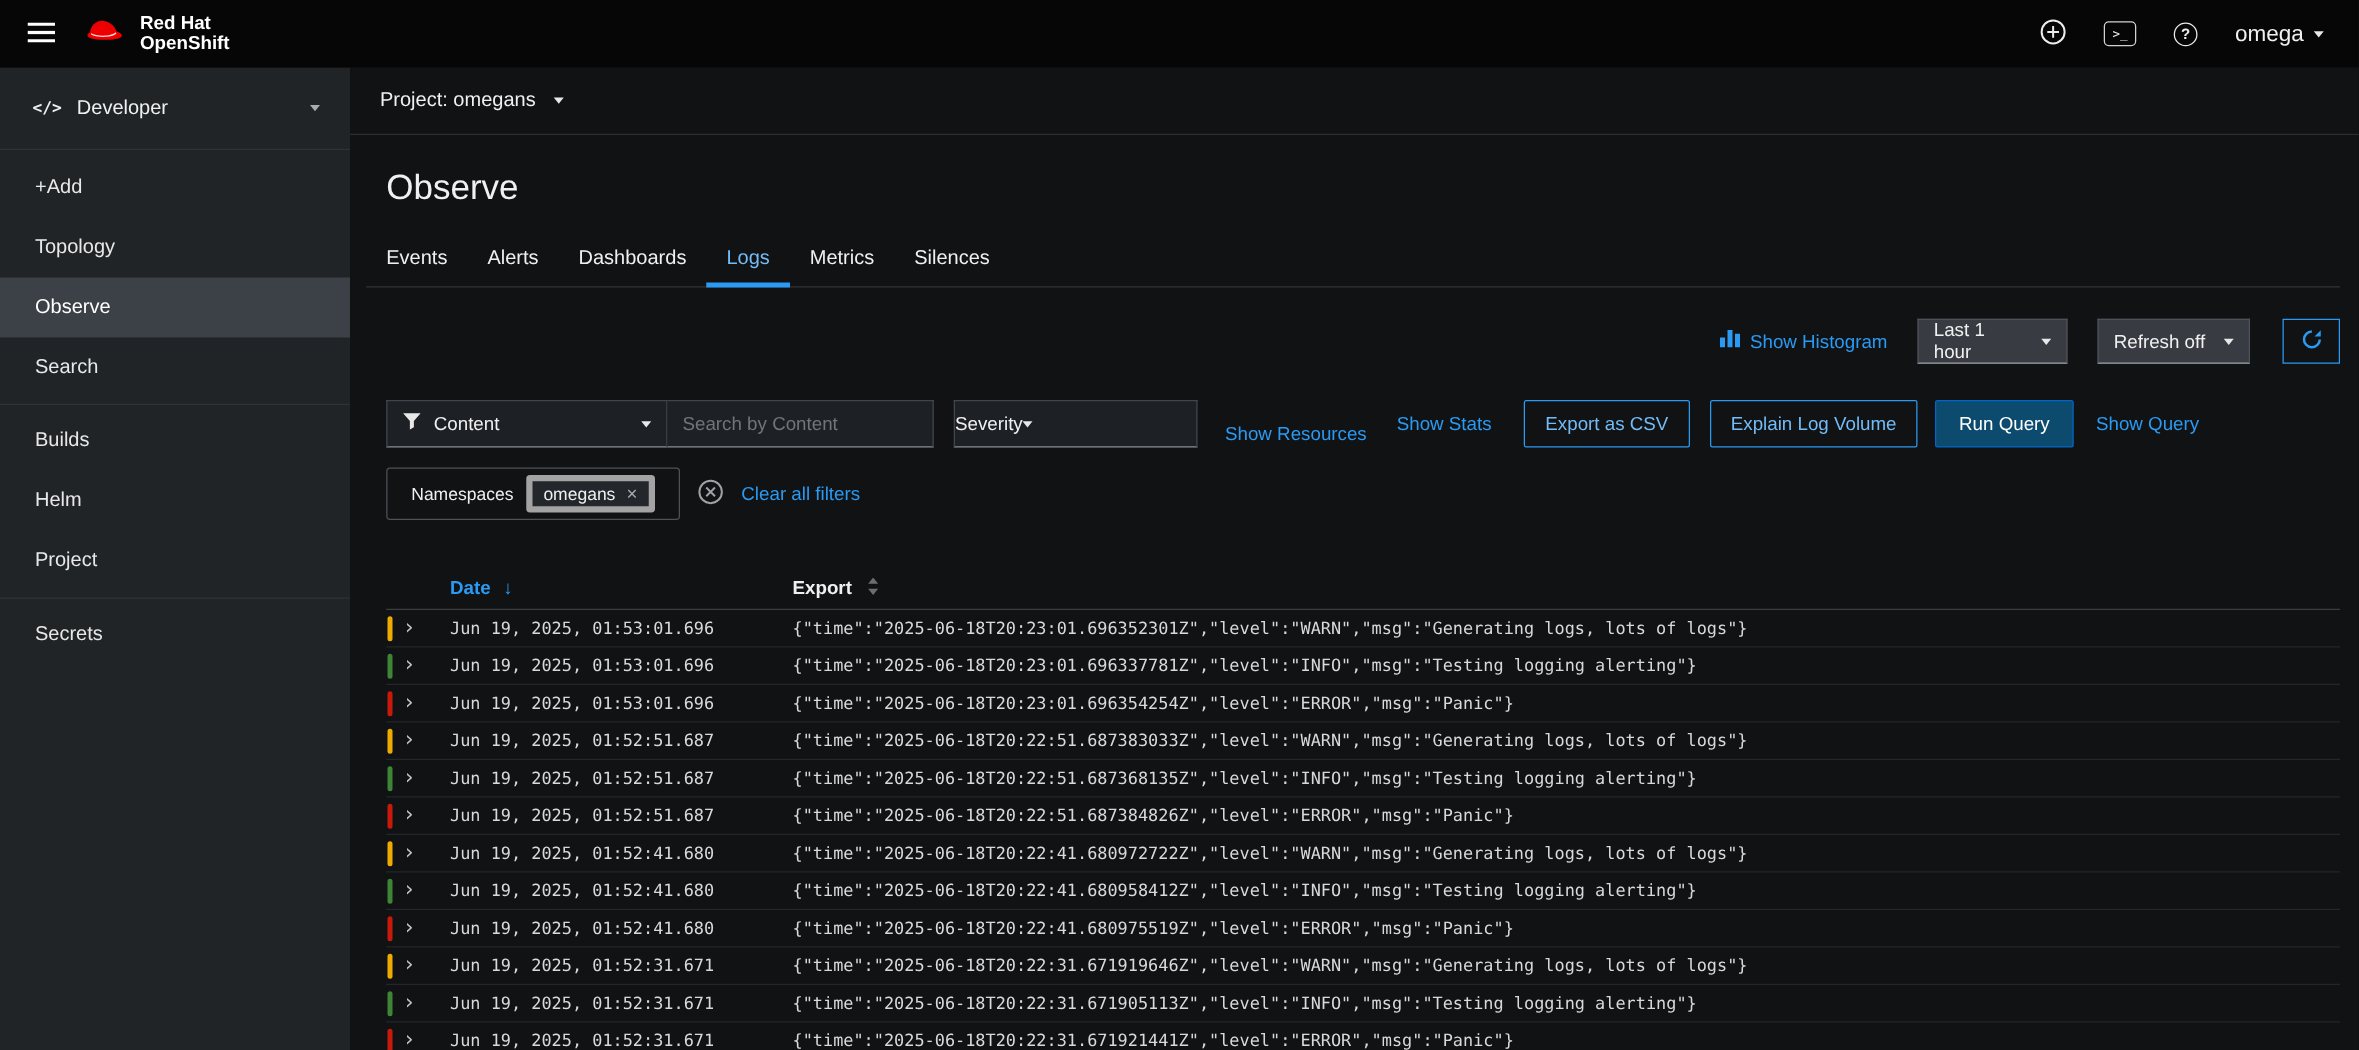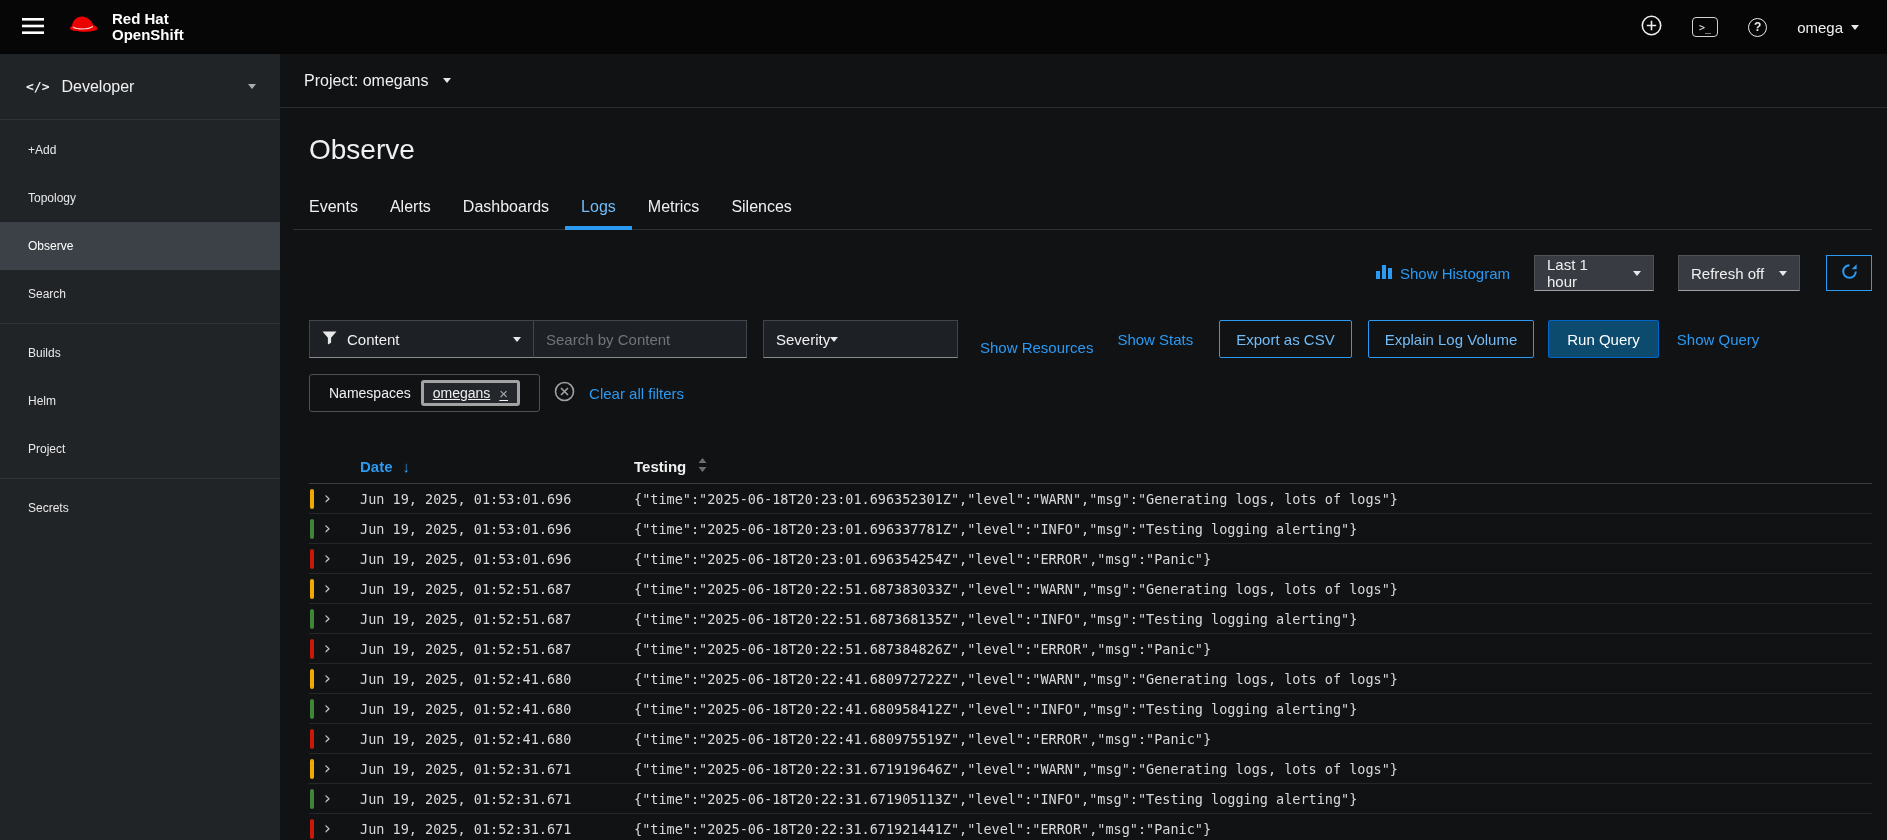--- a/index.html
+++ b/index.html
@@ -8,32 +8,32 @@
 
   
   .masthead { position: absolute; top: 0; left: 0; right: 0; height: 54px; background: #060606; display: flex; align-items: center; z-index: 5; }
   .hamburger-btn { background: none; border: none; padding: 0 20px 0 22px; cursor: pointer; height: 100%; display: flex; align-items: center; }
   .brand { display: flex; align-items: center; gap: 10px; }
   .brand-text { line-height: 16px; font-weight: bold; font-size: 15px; color: #fff; }
   .mast-right { margin-left: auto; display: flex; align-items: center; gap: 30px; padding-right: 28px; }
   .mast-icon-btn { background: none; border: none; cursor: pointer; color: #ededed; display: flex; align-items: center; justify-content: center; }
   .term-box { border: 1px solid #d2d2d2; border-radius: 4px; width: 26px; height: 20px; font-family: "DejaVu Sans Mono", monospace; font-size: 10px; color: #ededed; display: flex; align-items: center; justify-content: center; }
   .help-circle { border: 1.5px solid #ededed; border-radius: 50%; width: 19px; height: 19px; font-size: 12px; font-weight: bold; color: #ededed; display: flex; align-items: center; justify-content: center; }
-  .user-menu { background: none; border: none; color: #f0f0f0; font-size: 15px; display: flex; align-items: center; gap: 8px; cursor: pointer; }
+  .user-menu { background: none; border: none; color: #f0f0f0; font-size: 18px; display: flex; align-items: center; gap: 8px; cursor: pointer; }
 
   .tri-down { width: 0; height: 0; border-left: 4.5px solid transparent; border-right: 4.5px solid transparent; border-top: 5.5px solid #e8e8e8; display: inline-block; }
   .tri-down.dim { border-top-color: #aaabac; }
 
   
   .sidebar { position: absolute; top: 54px; left: 0; bottom: 0; width: 280px; background: #212427; }
   .perspective { height: 66px; display: flex; align-items: center; gap: 12px; padding: 0 24px 0 26px; border-bottom: 1px solid #2f3237; cursor: pointer; }
   .code-glyph { font-family: "DejaVu Sans Mono", monospace; font-size: 13px; font-weight: bold; color: #f0f0f0; }
   .perspective-label { font-size: 16px; color: #f0f0f0; flex: 1; }
   .nav-list { list-style: none; padding-top: 6px; }
-  .nav-item { height: 48px; display: flex; align-items: center; padding-left: 28px; font-size: 12px; color: #e8e8e8; cursor: pointer; }
+  .nav-item { height: 48px; display: flex; align-items: center; padding-left: 28px; font-size: 16px; color: #e8e8e8; cursor: pointer; }
   .nav-item.selected { background: #3c4147; color: #fff; }
   .nav-divider { border-top: 1px solid #2f3237; margin: 5px 0; height: 0; list-style: none; }
 
   
   .main { position: absolute; top: 54px; left: 280px; right: 0; bottom: 0; background: #101214; }
   .project-bar { height: 54px; display: flex; align-items: center; gap: 14px; padding-left: 24px; border-bottom: 1px solid #2a2e33; cursor: pointer; }
   .project-bar-label { font-size: 16px; color: #f0f0f0; }
   .content { padding: 0 15px 0 29px; }
   .page-title { margin-top: 26px; font-size: 28px; font-weight: 500; color: #f0f0f0; }
 
@@ -52,34 +52,34 @@
   .sync-btn { width: 46px; height: 36px; background: transparent; border: 1px solid #2b9af3; display: flex; align-items: center; justify-content: center; cursor: pointer; margin-left: 2px; }
 
   
   .filter-row { margin-top: 28px; display: flex; align-items: center; height: 38px; }
   .control { background: #1d2125; border: 1px solid #42464c; border-bottom-color: #8a8d90; height: 38px; display: flex; align-items: center; color: #f0f0f0; font-size: 15px; }
   .attr-select { width: 225px; justify-content: space-between; padding: 16px 12px; cursor: pointer; }
   .attr-left { display: flex; align-items: center; gap: 10px; }
   .search-box { width: 213px; border-left: none; padding: 0 12px; }
   .search-box input { background: transparent; border: none; outline: none; color: #f0f0f0; font-size: 15px; width: 100%; font-family: "Liberation Sans", sans-serif; }
   .search-box input::placeholder { color: #70757b; }
-  .severity-select { width: 195px; justify-content: flex-start; padding: 0 12px; margin-left: 16px; cursor: pointer; }
+  .severity-select { width: 195px; justify-content: flex-start; padding: 0 0; margin-left: 16px; cursor: pointer; }
   .filter-row .link.lnk1 { margin-left: 22px; margin-top: 16px; }
   .filter-row .link.lnk2 { margin-left: 24px; }
   .btn { height: 38px; font-size: 15px; cursor: pointer; border-radius: 2px; white-space: nowrap; text-align: right; }
   .btn-outline { background: transparent; border: 1px solid #2b9af3; color: #73bcf7; padding: 0 16px; }
   .btn-primary { background: #0c4a6e; border: 1px solid #0066cc; color: #fff; padding: 0 18px; }
   .b1 { margin-left: 26px; } .b2 { margin-left: 16px; } .b3 { margin-left: 14px; }
   .filter-row .link.lnk3 { margin-left: 18px; }
 
   
   .chips-row { margin-top: 16px; display: flex; align-items: center; gap: 14px; }
   .chip-group { display: inline-flex; align-items: center; gap: 10px; border: 1px solid #4d5258; border-radius: 3px; padding: 5px 19px; }
   .chip-group-label { font-size: 14px; color: #f0f0f0; }
-  .chip { display: inline-flex; align-items: center; gap: 9px; border: 3px solid #a3a3a3; background: #23272b; border-radius: 3px; padding: 2px 9px; font-size: 14px; color: #f0f0f0; text-decoration: underline; }
+  .chip { display: inline-flex; align-items: center; gap: 9px; border: 5px solid #a3a3a3; background: #23272b; border-radius: 3px; padding: 2px 9px; font-size: 14px; color: #f0f0f0; }
   .chip-x { background: none; border: none; color: #aaabac; font-size: 15px; cursor: pointer; line-height: 1; }
   .clear-chips-btn { background: none; border: none; cursor: pointer; display: flex; align-items: center; }
 
   
   .log-table { margin-top: 38px; }
   .log-header { display: grid; grid-template-columns: 51px 274px 1fr; align-items: center; height: 34px; border-bottom: 1px solid #3a3e43; font-size: 15px; font-weight: bold; }
   .col-date { color: #2b9af3; display: flex; align-items: center; gap: 10px; cursor: pointer; }
   .col-msg { color: #f0f0f0; display: flex; align-items: center; gap: 12px; cursor: pointer; }
   .sort-arrow { font-size: 15px; color: #2b9af3; }
   .log-row { position: relative; display: grid; grid-template-columns: 51px 274px 1fr; align-items: center; height: 30px; border-bottom: 1px solid #23262a; font-family: "DejaVu Sans Mono", monospace; font-size: 13.5px; color: #d8d9da; }
@@ -251,21 +251,21 @@
     </div>
 
     <div class="log-table">
       <div class="log-header">
         <span></span>
         <span class="col-date">
           <span>Date</span>
           <span class="sort-arrow">↓</span>
         </span>
         <span class="col-msg">
-          <span>Testing</span>
+          <span>Export</span>
           <span>
             <svg width="9" height="14" viewBox="0 0 9 14">
                 <path d="M4.5 0 L8.5 5 H0.5 Z" fill="#6a6e73"></path>
                 <path d="M4.5 14 L0.5 9 H8.5 Z" fill="#6a6e73"></path>
               </svg>
           </span>
         </span>
       </div>
       <div id="log-rows">
           <div class="log-row">

